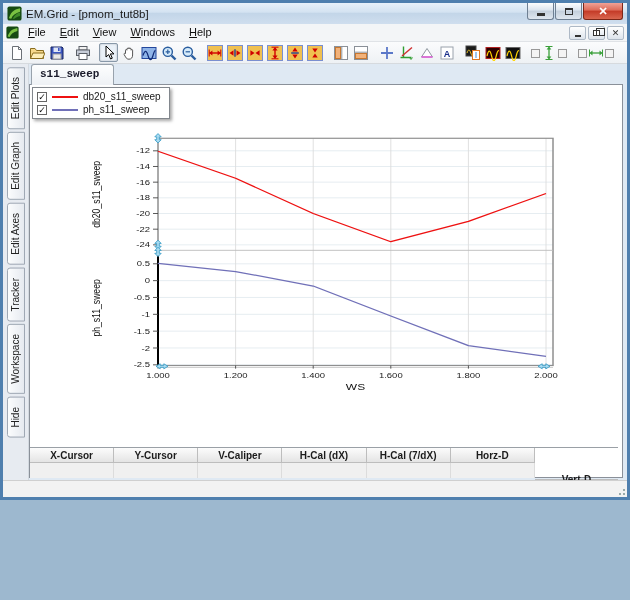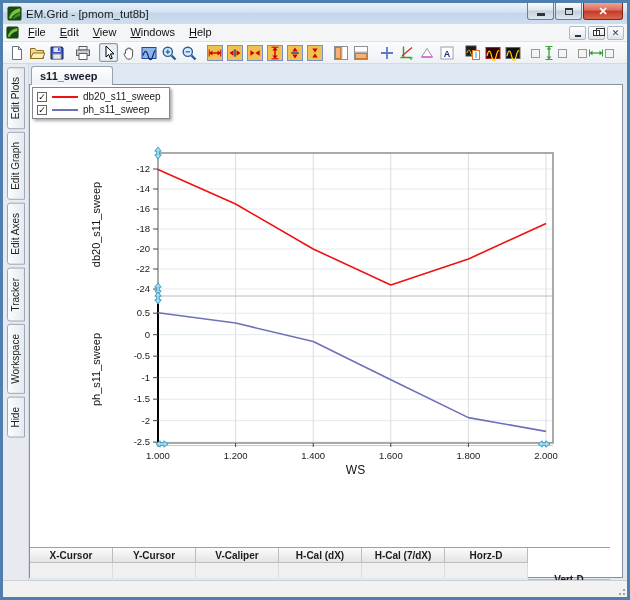--- a/index.html
+++ b/index.html
@@ -1,20 +1,20 @@
 <!DOCTYPE html>
 <html><head>
 <meta charset="utf-8">
 <style>
   html,body{margin:0;padding:0;background:#9db8cf;font-family:"Liberation Sans",sans-serif;}
   *{box-sizing:border-box;}
   u{text-decoration:underline;}
 
   .window{
-    width:630px;height:600px;
+    width:630px;height:500px;
     border:3px solid #4f7fae;
     box-shadow:inset 0 0 0 1px #a7c4de;
     background:#3b82f6;
     display:flex;flex-direction:column;
     position:relative;overflow:hidden;
   }
 
   
   .titlebar{
     height:21px;flex:0 0 21px;
@@ -79,21 +79,21 @@
     width:26px;flex:0 0 26px;background:#e7ebf1;border-right:1px solid #d3d9e0;
     display:flex;flex-direction:column;align-items:center;padding-top:3px;gap:3px;
   }
   .side-tab{
     writing-mode:vertical-rl;transform:rotate(180deg);
     font-size:10px;color:#222;background:linear-gradient(to left,#fbfcfd,#e6eaf0);
     border:1px solid #9fa8b4;border-radius:0 3px 3px 0;
     padding:9px 3px;line-height:1;white-space:nowrap;cursor:default;
   }
   .content{flex:1;display:flex;flex-direction:column;min-width:0;padding-right:4px;}
-  .tabrow{height:20px;flex:0 0 20px;display:flex;align-items:flex-end;padding-left:2px;position:relative;z-index:2;}
+  .tabrow{height:20px;flex:0 0 20px;display:flex;padding-left:2px;position:relative;z-index:2;font-family:Liberation Mono, monospace;}
   .tab{
     font-size:11px;font-weight:bold;color:#1a1a2a;
     background:linear-gradient(#fdfefe,#eef1f5);
     border:1px solid #98a2ac;border-bottom:none;border-radius:3px 3px 0 0;
     padding:3px 14px 3px 8px;margin-bottom:-1px;
   }
   .panel{
     flex:1;position:relative;background:#fff;border:1px solid #8a9099;margin-bottom:2px;min-height:0;
   }
   .chart-svg{position:absolute;left:0;top:0;width:100%;height:calc(100% - 30px);}
@@ -108,21 +108,21 @@
   }
   .lg-row{display:flex;align-items:center;gap:5px;}
   .lg-check{
     width:10px;height:10px;border:1px solid #666;background:#fff;
     font-size:9px;line-height:9px;text-align:center;color:#111;flex:0 0 auto;
   }
   .lg-line{width:26px;height:2px;flex:0 0 auto;}
   .lg-label{font-size:10px;color:#1a1a1a;white-space:nowrap;}
 
   
-  .cursor-table{position:absolute;left:0;right:12px;bottom:0;height:30px;border-top:1px solid #9aa0a6;font-size:10px;}
+  .cursor-table{position:absolute;left:0;right:4px;bottom:0;height:30px;border-top:1px solid #9aa0a6;font-size:10px;}
   .ct-head,.ct-row{display:flex;height:15px;}
   .ct-head .ct-cell{
     background:linear-gradient(#fcfcfc,#e4e4e4);
     font-weight:bold;color:#1c1c1c;border-right:1px solid #bdbdbd;border-bottom:1px solid #bdbdbd;
     display:flex;align-items:center;justify-content:center;flex:1;
   }
   .ct-row .ct-cell{background:#f0f0f0;border-right:1px solid #dcdcdc;flex:1;}
   .ct-cell:last-child{border-right:none;margin-top:31px;}
 
   

